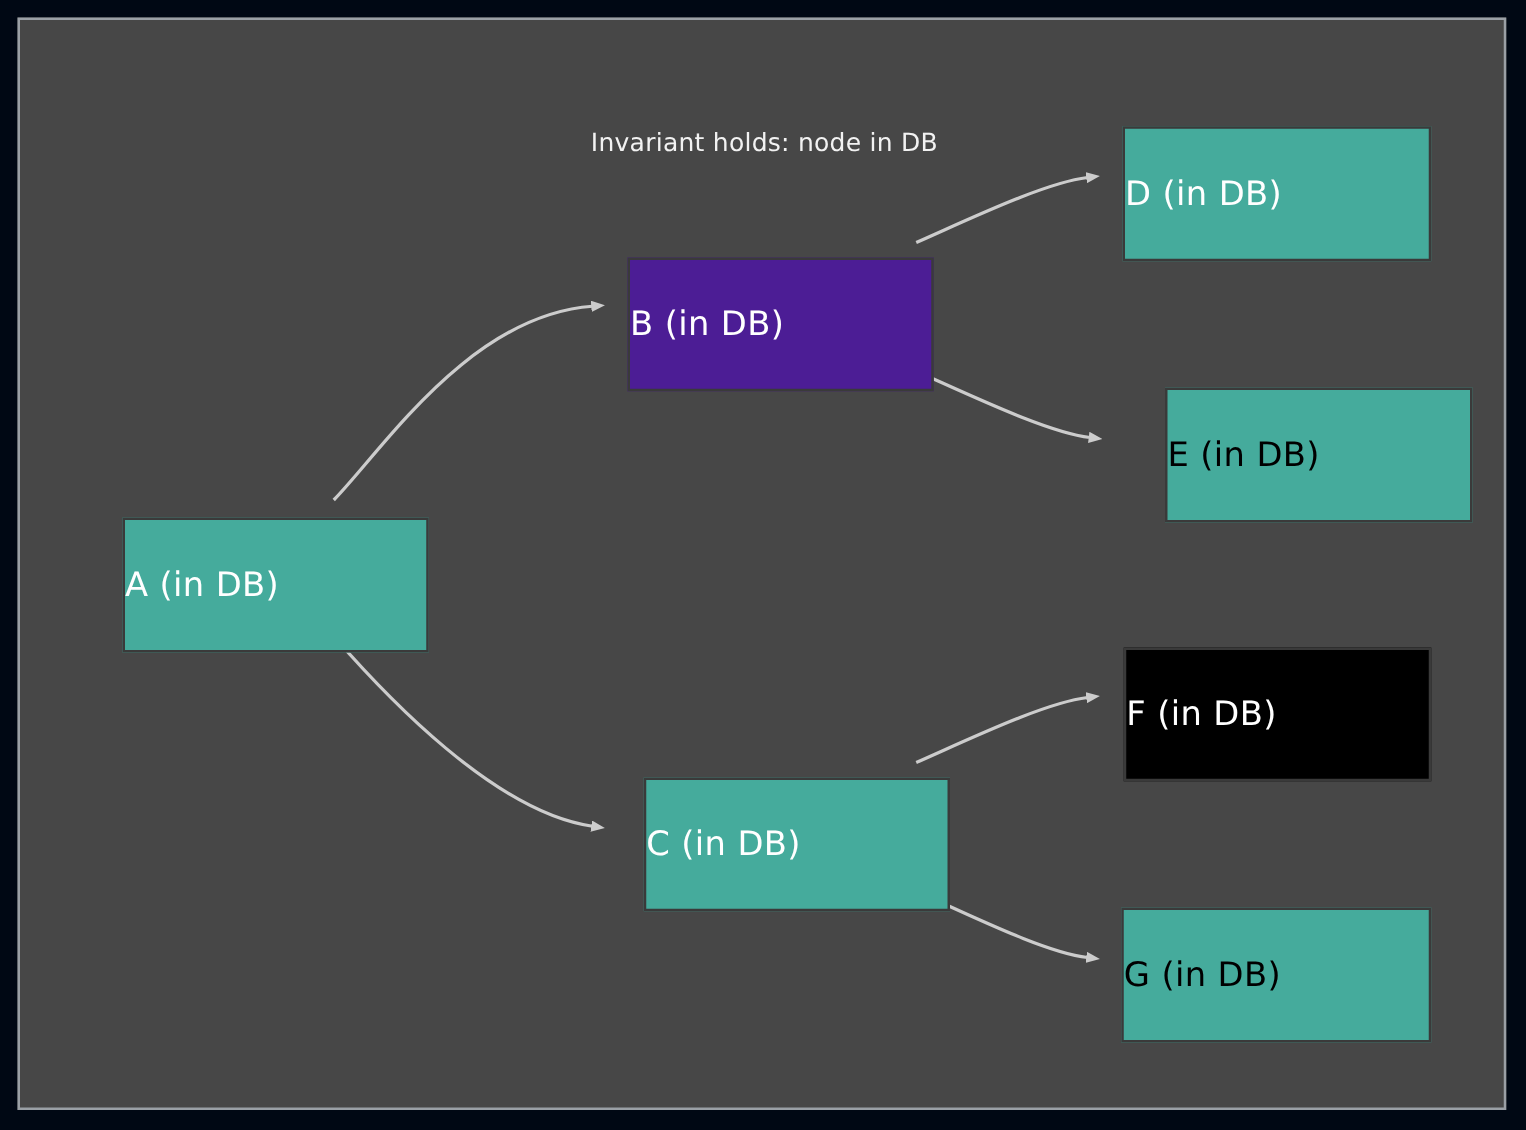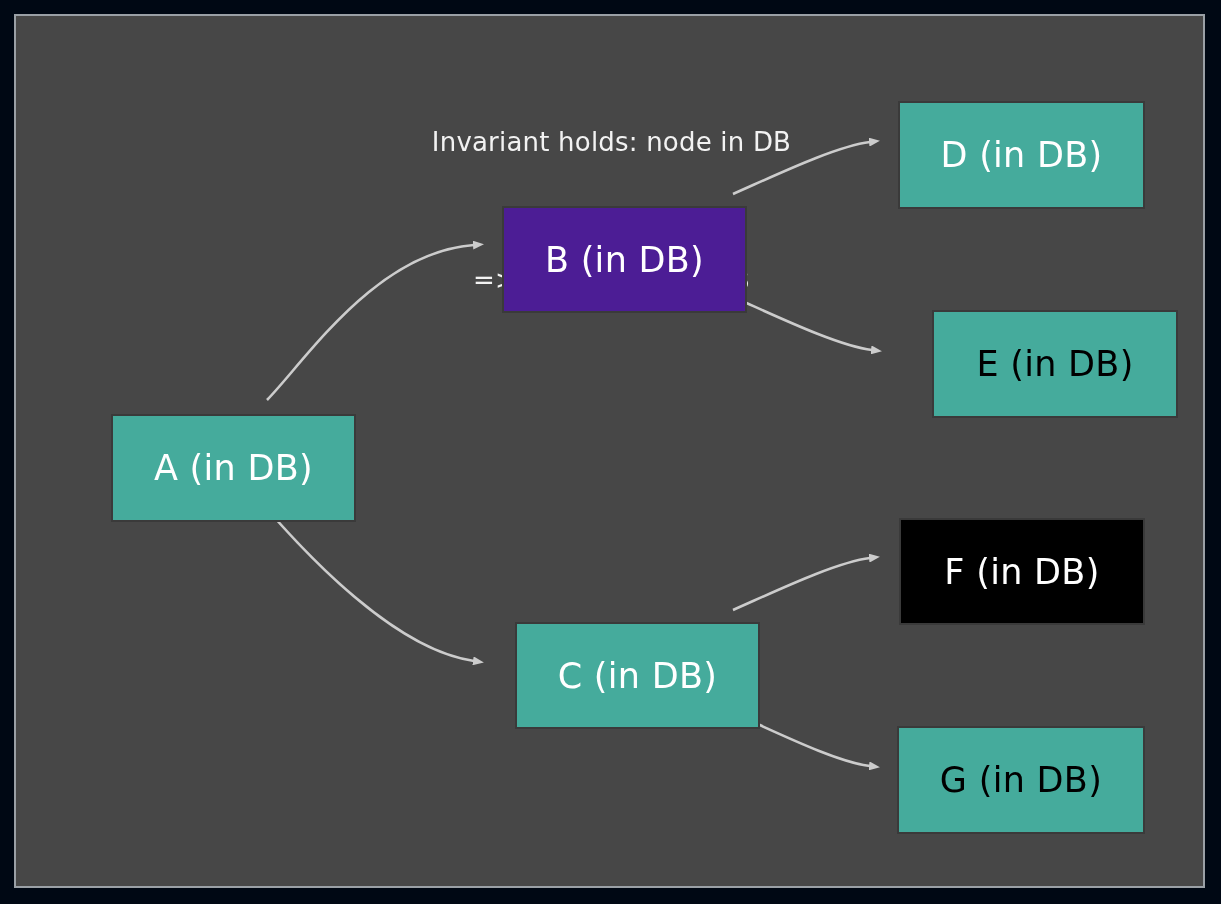--- a/index.html
+++ b/index.html
@@ -30,43 +30,43 @@
     border: 2px solid #9aa0a6;
     box-sizing: border-box;
   }
   #title-block {
     position: absolute;
     left: 0;
     top: 10px;
     width: 1191px;
     text-align: center;
     color: #f2f2f2;
-    font-size: 26px;
+    font-size: 20px;
     line-height: 1.78;
     letter-spacing: 0.2px;
     white-space: pre;
     pointer-events: none;
   }
   #edge-layer {
     position: absolute;
     left: 0;
     top: 0;
     width: 1191px;
     height: 874px;
   }
   .node {
     position: absolute;
     background: #45ab9c;
     border: 2px solid #3a3a3a;
     box-sizing: border-box;
     color: #ffffff;
-    font-size: 35px;
+    font-size: 27px;
     display: flex;
     align-items: center;
-    justify-content: center;
+    justify-content: flex-start;
     letter-spacing: 0.3px;
   }
   .node-label {
     pointer-events: none;
     white-space: nowrap;
   }
 </style>
 </head>
 <body>
 
@@ -88,21 +88,21 @@
           <path d="M 251,384 C 290,344 360,236 458,229" fill="none" stroke="#cccccc" stroke-width="2.6" marker-end="url(#arrowhead)"></path>
           <path d="M 251,493 C 292,540 380,634 458,645" fill="none" stroke="#cccccc" stroke-width="2.6" marker-end="url(#arrowhead)"></path>
           <path d="M 717,178 C 758,160 820,130 854,126" fill="none" stroke="#cccccc" stroke-width="2.6" marker-end="url(#arrowhead)"></path>
           <path d="M 717,281 C 760,300 822,330 856,334" fill="none" stroke="#cccccc" stroke-width="2.6" marker-end="url(#arrowhead)"></path>
           <path d="M 717,594 C 758,576 820,546 854,542" fill="none" stroke="#cccccc" stroke-width="2.6" marker-end="url(#arrowhead)"></path>
           <path d="M 717,697 C 760,716 820,746 854,750" fill="none" stroke="#cccccc" stroke-width="2.6" marker-end="url(#arrowhead)"></path>
         </g>
     </svg>
 
     <div id="nodes-layer">
-        <div class="node" style="left: 95px; top: 398px; width: 245px; height: 108px; background: rgb(69, 171, 156); border-color: rgb(58, 58, 58); color: rgb(255, 255, 255);">
+        <div class="node" style="left: 82px; top: 398px; width: 245px; height: 108px; background: rgb(69, 171, 156); border-color: rgb(58, 58, 58); color: rgb(255, 255, 255);">
           <span class="node-label">A (in DB)</span>
         </div>
         <div class="node" style="left: 486px; top: 190px; width: 245px; height: 107px; background: #4c1d95; border-color: rgb(58, 58, 58); color: rgb(255, 255, 255);">
           <span class="node-label">B (in DB)</span>
         </div>
         <div class="node" style="left: 499px; top: 606px; width: 245px; height: 107px; background: rgb(69, 171, 156); border-color: rgb(58, 58, 58); color: rgb(255, 255, 255);">
           <span class="node-label">C (in DB)</span>
         </div>
         <div class="node" style="left: 882px; top: 85px; width: 247px; height: 108px; background: rgb(69, 171, 156); border-color: rgb(58, 58, 58); color: rgb(255, 255, 255);">
           <span class="node-label">D (in DB)</span>

